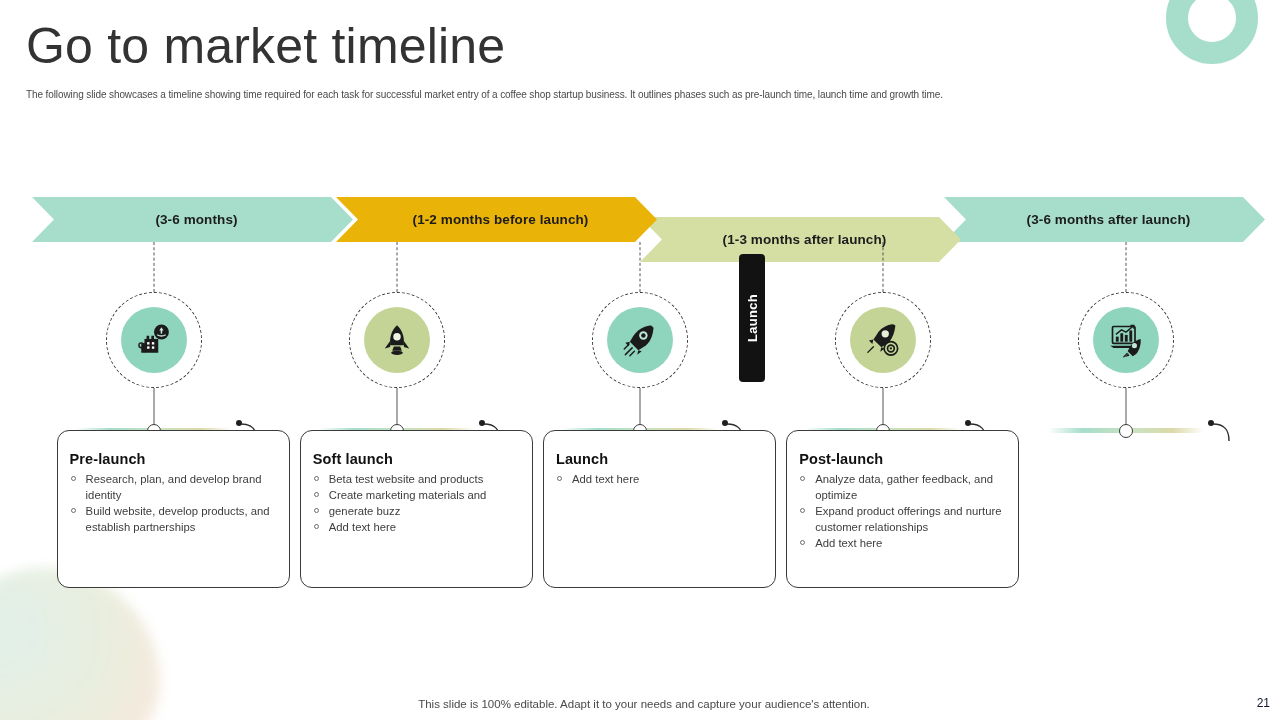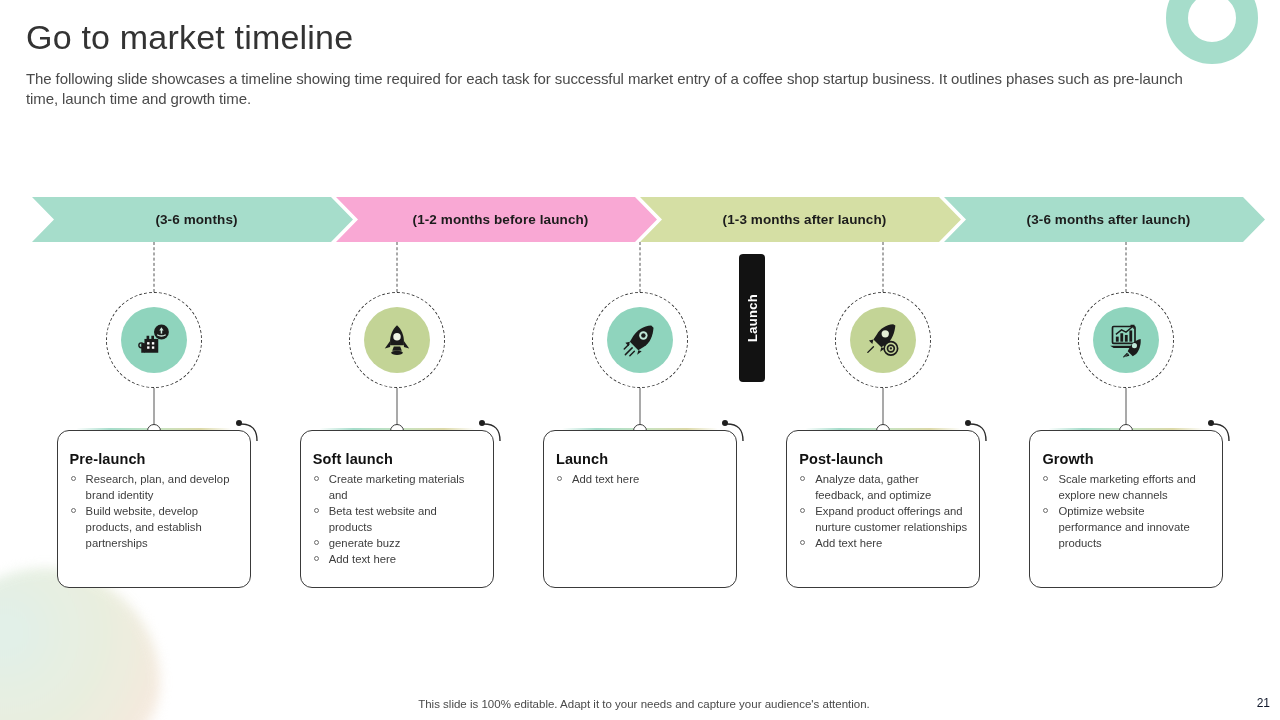--- a/index.html
+++ b/index.html
@@ -43,29 +43,29 @@
 
   
   .header {
     position: absolute;
     left: 26px;
     top: 18px;
     width: 1180px;
     z-index: 3;
   }
   .slide-title {
-    font-size: 34px;
+    font-size: 50px;
     font-weight: 400;
     letter-spacing: .2px;
     color: #333333;
     margin: 0 0 12px 0;
     line-height: 1.15;
   }
   .slide-subtitle {
-    font-size: 15px;
+    font-size: 10px;
     color: #4a4a4a;
     margin: 0;
     line-height: 1.35;
     letter-spacing: -0.1px;
   }
 
   
   .chevron-band {
     position: absolute;
     left: 32px;
@@ -187,21 +187,21 @@
     background: #ffffff;
     border: 1.6px solid #3a3a3a;
     box-sizing: border-box;
   }
 
   
   .card {
     position: absolute;
     left: 50%;
     top: 188px;
-    width: 194px;
+    width: 233px;
     margin-left: -97px;
     min-height: 158px;
     border: 1.4px solid #3a3a3a;
     border-radius: 12px;
     background: #ffffff;
     box-sizing: border-box;
     padding: 20px 12px 12px 12px;
   }
   .card-title {
     font-size: 14.5px;
@@ -310,24 +310,24 @@
 
 <div class="header">
   <h1 class="slide-title">Go to market timeline</h1>
   <p class="slide-subtitle">The following slide showcases a timeline showing time required for each task for successful market entry of a coffee shop startup business. It outlines phases such as pre-launch time, launch time and growth time.</p>
 </div>
 
 <div class="chevron-band" id="chevron-band">
     <div class="chevron" style="background: rgb(166, 221, 203); z-index: 20;">
       <div class="chevron-label">(3-6 months)</div>
     </div>
-    <div class="chevron" style="background: #f9a8d4; z-index: 19;">
+    <div class="chevron" style="background: #eab308; z-index: 19;">
       <div class="chevron-label">(1-2 months before launch)</div>
     </div>
-    <div class="chevron" style="background: rgb(213, 223, 164); z-index: 17;">
+    <div class="chevron" style="background: rgb(213, 223, 164); z-index: 17; margin-top: 20px;">
       <div class="chevron-label">(1-3 months after launch)</div>
     </div>
     <div class="chevron" style="background: rgb(166, 221, 203); z-index: 16;">
       <div class="chevron-label">(3-6 months after launch)</div>
     </div>
   </div>
 
 <div class="columns" id="columns">
     <div class="col">
       <div class="dash-top"></div>
@@ -390,22 +390,22 @@
       </div>
       <div class="hook">
         <div class="hook-dot"></div>
         <svg class="hook-curve" width="22" height="20" viewBox="0 0 22 20" fill="none">
           <path d="M3 2 C14 2 19 7 19 19" stroke="#2b2b2b" stroke-width="1.4" fill="none"></path>
         </svg>
       </div>
       <div class="card">
         <div class="card-title">Soft launch</div>
         <ul class="card-list">
+          <li>Beta test website and products</li>
           <li>Create  marketing materials and</li>
-          <li>Beta test website and products</li>
           <li>generate  buzz</li>
           <li>Add text here</li>
         </ul>
       </div>
     </div>
     <div class="col">
       <div class="dash-top"></div>
       <div class="badge">
         <div class="badge-inner" style="background: rgb(143, 212, 189);">
     <svg width="36" height="36" viewBox="0 0 64 64" fill="#1b1b1b">
@@ -498,27 +498,20 @@
       <div class="accent-wrap">
         <div class="accent-bar"></div>
         <div class="accent-ring"></div>
       </div>
       <div class="hook">
         <div class="hook-dot"></div>
         <svg class="hook-curve" width="22" height="20" viewBox="0 0 22 20" fill="none">
           <path d="M3 2 C14 2 19 7 19 19" stroke="#2b2b2b" stroke-width="1.4" fill="none"></path>
         </svg>
       </div>
-      <div class="card">
-        <div class="card-title">Growth</div>
-        <ul class="card-list">
-          <li>Scale marketing efforts and explore new channels</li>
-          <li>Optimize website performance  and innovate  products</li>
-        </ul>
-      </div>
     </div>
   </div>
 
 <div class="launch-marker">
   <span>Launch</span>
 </div>
 
 <div class="footer-note">This slide is 100% editable. Adapt it to your needs and capture your audience's attention.</div>
 <div class="page-num">21</div>
 

